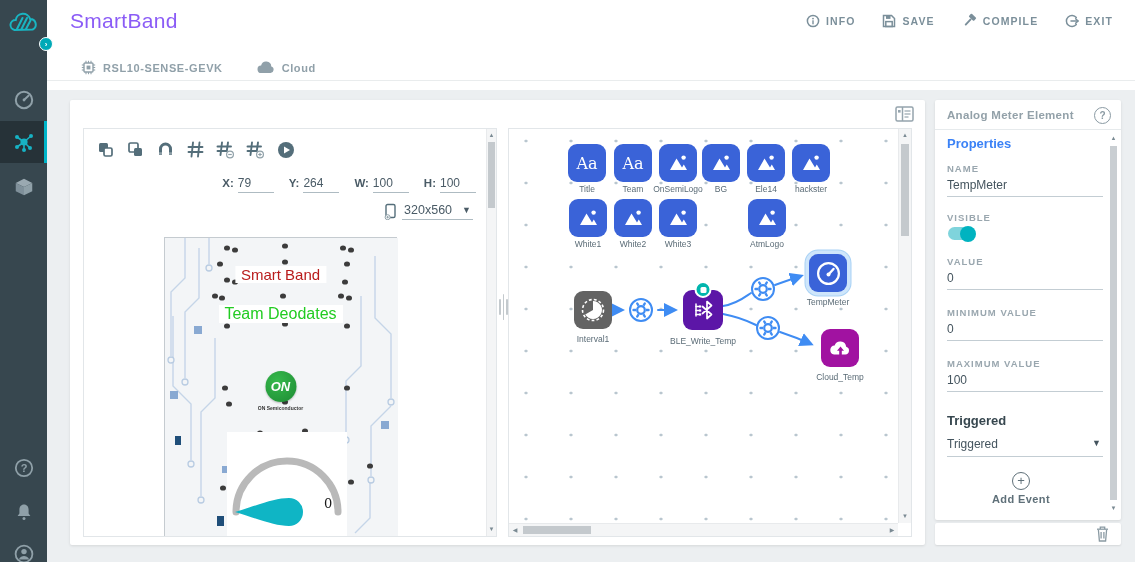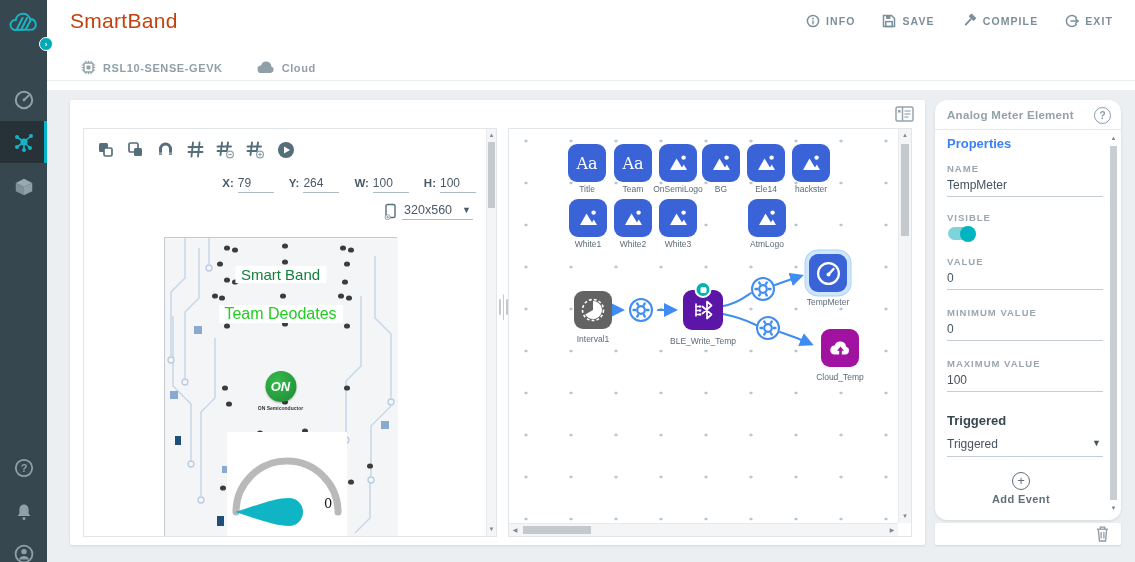--- a/index.html
+++ b/index.html
@@ -12,21 +12,21 @@
   .side-logo { position:absolute; left:6px; top:9px; width:35px; height:28px; cursor:pointer; }
   .side-badge { position:absolute; left:39px; top:37px; width:14px; height:14px; border-radius:50%;
                 background:#00a9b7; border:1.5px solid #fff; color:#fff; font-size:8px; font-weight:bold;
                 display:flex; align-items:center; justify-content:center; z-index:31; cursor:pointer;}
   .side-item { position:absolute; left:0; width:47px; height:40px; display:flex; align-items:center; justify-content:center; cursor:pointer; }
   .side-item.active { background:#263238; }
   .side-item.active::after { content:""; position:absolute; right:0; top:0; bottom:0; width:3px; background:#00b5c9; }
 
   
   .header { position:absolute; left:47px; top:0; right:0; height:90px; background:#fff; z-index:20; }
-  .page-title { position:absolute; left:23px; top:9px; font-size:21px; font-weight:400; color:#c2410c; letter-spacing:.3px; }
+  .page-title { position:absolute; left:23px; top:9px; font-size:21px; font-weight:400; color:#8b5cf6; letter-spacing:.3px; }
   .actions { position:absolute; right:22px; top:13px; display:flex; gap:27px; }
   .action-btn { display:flex; align-items:center; gap:6px; font-size:10.5px; font-weight:bold;
                 letter-spacing:1.1px; color:#7b8f9a; cursor:pointer; background:none; border:none;
                 font-family:"Liberation Sans",sans-serif; }
   .tabs-rule { position:absolute; left:0; right:0; top:80px; height:1px; background:#e9eced; }
   .tabs { position:absolute; left:30px; top:54px; display:flex; gap:26px; }
   .tab { display:flex; align-items:center; gap:7px; font-size:11px; font-weight:bold; letter-spacing:.6px;
          color:#90a0a9; padding:6px 4px 9px 4px; cursor:pointer; border-bottom:3px solid transparent; }
   .tab.active { color:#00a9b7; border-bottom-color:#00a9b7; }
 
@@ -52,21 +52,21 @@
   .posfield { display:flex; align-items:baseline; gap:4px; font-size:11.5px; color:#4a5b66; }
   .posfield b { font-weight:bold; }
   .posfield span.val { display:inline-block; width:36px; font-size:12px; border-bottom:1px solid #aebbc2; padding-bottom:2px; }
   .devrow { position:absolute; top:74px; right:23px; display:flex; align-items:center; gap:5px; cursor:pointer; }
   .devrow .dval { font-size:12.5px; color:#4a5b66; border-bottom:1px solid #aebbc2; padding:0 2px 2px 2px;
                   display:flex; align-items:center; gap:10px; }
   .devrow .chev { font-size:9px; color:#4a5b66; }
 
   .preview { position:absolute; left:80px; top:108px; width:233px; height:302px; border:1px solid #c5cbd0; background:#f3f5f7; }
   .pv-chip { position:absolute; left:50%; transform:translateX(-50%); background:#fff; white-space:nowrap; padding:0 6px; }
-  .pv-title { top:28px; font-size:15px; color:#15803d;text-align:center; }
+  .pv-title { top:28px; font-size:15px; color:#b91c1c;text-align:center; }
   .pv-team  { top:67px; font-size:16px; color:#22cc22; }
   .pv-logo { position:absolute; left:50%; top:133px; transform:translateX(-50%); width:31px; height:31px; border-radius:50%;
              background:radial-gradient(circle at 38% 32%, #35b94c, #1d8a33); color:#fff; font-weight:bold;
              font-style:italic; font-size:13px; display:flex; align-items:center; justify-content:center;
              box-shadow:0 1px 2px rgba(0,0,0,.25); }
   .pv-logo-cap { position:absolute; left:50%; top:167px; transform:translateX(-50%); font-size:5px; font-weight:bold; color:#333; white-space:nowrap; }
   .gaugebox { position:absolute; left:62px; top:194px; width:120px; height:108px; background:#fff; }
   .gauge-zero { position:absolute; left:97px; top:64px; font-family:"DejaVu Serif",serif; font-size:13px; color:#1a1a1a; }
 
   
@@ -86,21 +86,21 @@
   .nb .aa { color:#fff; font-family:"DejaVu Serif",serif; font-size:16px; }
   .nlabel { position:absolute; width:70px; text-align:center; font-size:8.5px; color:#5a6b76; cursor:default; }
   .nb.selected { box-shadow:0 0 0 3.5px #cfe6fb, 0 0 0 4.5px #a9d2f5; }
   .ble-badge { position:absolute; left:50%; top:-9px; transform:translateX(-50%); width:17px; height:17px;
                border-radius:50%; background:#00b5ad; border:2px solid #fff; display:flex; align-items:center; justify-content:center; }
   .ble-badge i { display:block; width:6px; height:6px; border-radius:1.5px; background:#fff; }
   .wires { position:absolute; left:0; top:0; width:404px; height:409px; pointer-events:none; }
 
   
   .props-card { position:absolute; left:935px; top:100px; width:186px; height:420px; background:#fff;
-                border-radius:12px; box-shadow:0 1px 3px rgba(0,0,0,.10); }
+                border-radius:2px; box-shadow:0 1px 3px rgba(0,0,0,.10); }
   .props-head { position:absolute; left:0; right:0; top:0; height:30px; border-bottom:1px solid #e6eaec; }
   .props-head .ttl { position:absolute; left:12px; top:9px; font-size:11.5px; font-weight:bold; color:#93a1a9; letter-spacing:.3px; }
   .props-help { position:absolute; right:10px; top:7px; width:17px; height:17px; border-radius:50%;
                 border:1.3px solid #8a9aa3; color:#8a9aa3; font-size:10px; font-weight:bold;
                 display:flex; align-items:center; justify-content:center; cursor:pointer; }
   .p-section { position:absolute; left:12px; top:36px; font-size:13px; font-weight:bold; color:#3b82f6; }
   .p-label { position:absolute; left:12px; font-size:9.5px; font-weight:bold; letter-spacing:1px; color:#9aa7af; }
   .p-value { position:absolute; left:12px; width:156px; font-size:12px; color:#44545e;
              border-bottom:1px solid #c3cdd3; padding-bottom:4px; cursor:text; }
   .toggle { position:absolute; left:13px; width:27px; height:13px; border-radius:7px; background:#7fd4dc; cursor:pointer; }

